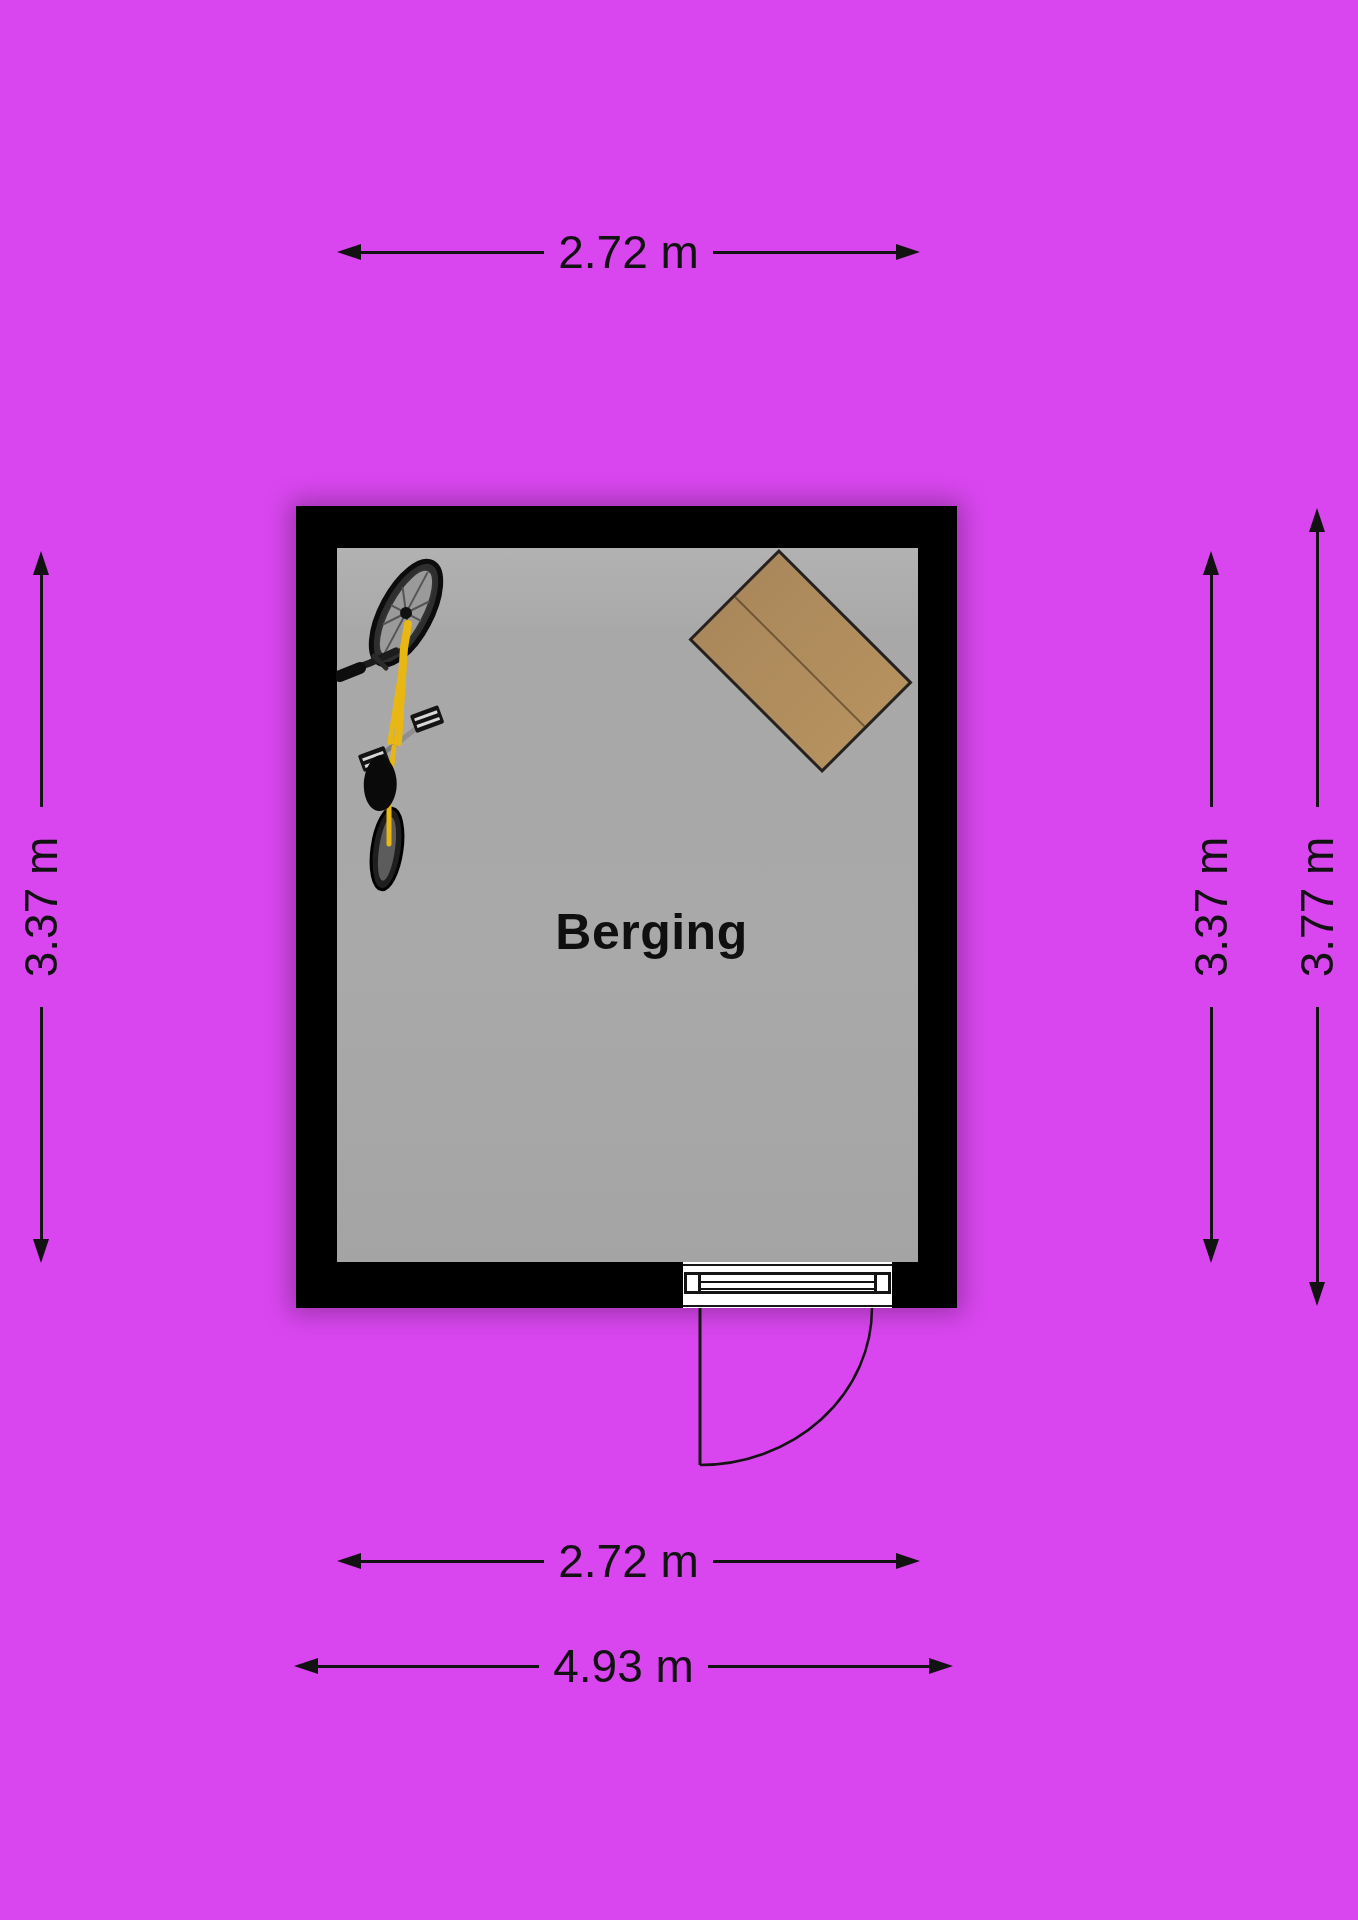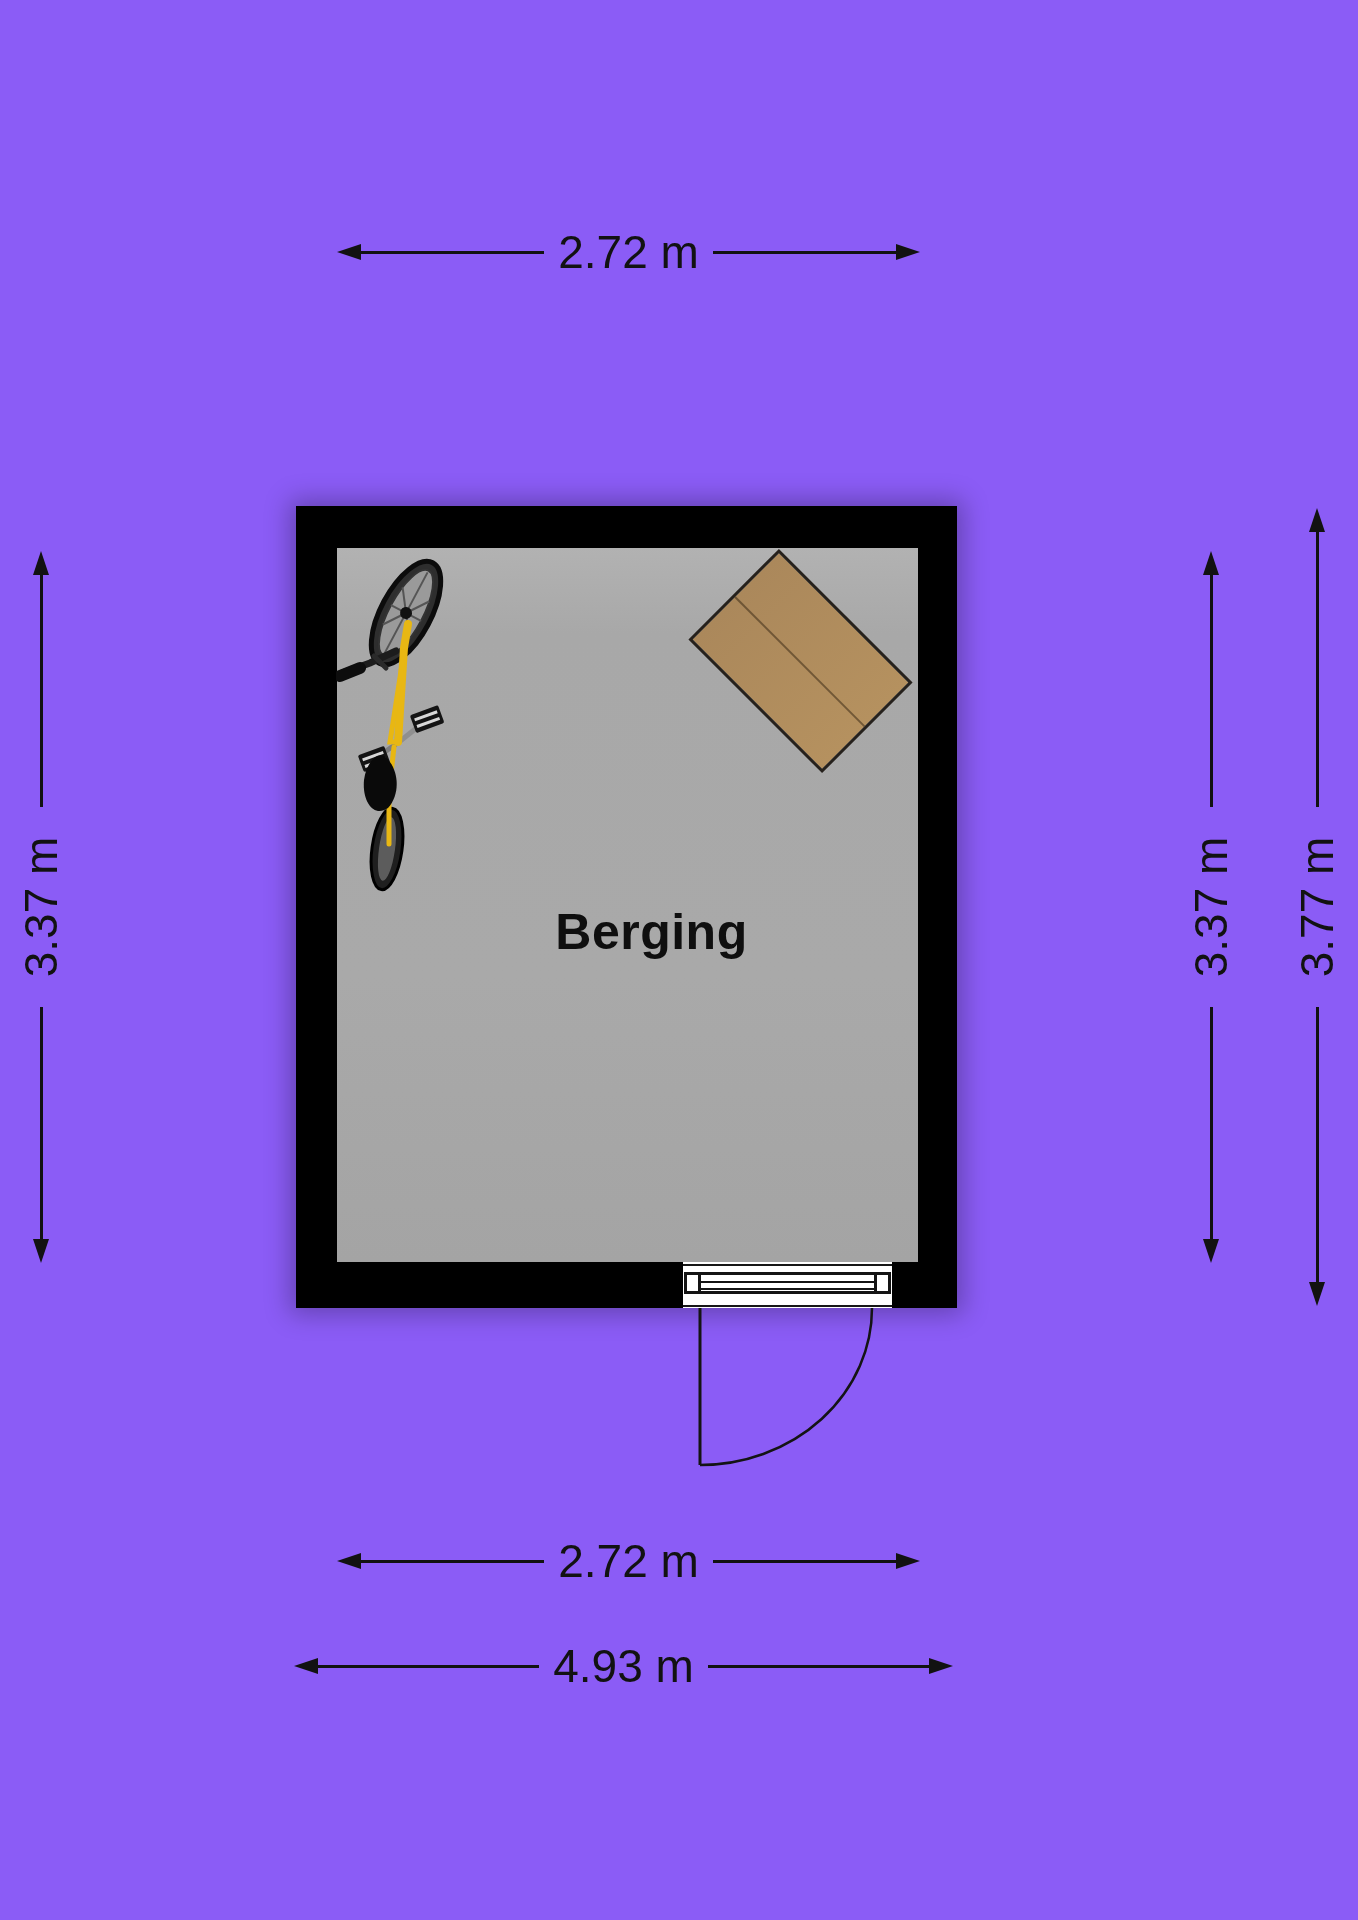--- a/index.html
+++ b/index.html
@@ -1,17 +1,17 @@
 <!DOCTYPE html>
 <html><head>
 <meta charset="utf-8">
 <style>
   html,body { margin:0; padding:0; background:#ffffff; }
   .canvas {
-    position:relative; width:1358px; height:1920px; background:#8b5cf6;
+    position:relative; width:1358px; height:1920px; background:#d946ef;
     font-family:"Liberation Sans","DejaVu Sans",sans-serif; color:#111;
     overflow:hidden;
   }
 
   
   .room-walls {
     position:absolute; left:296px; top:506px; width:661px; height:802px;
     background:#000;
     box-shadow:0 0 24px 6px rgba(0,0,0,0.28);
   }

